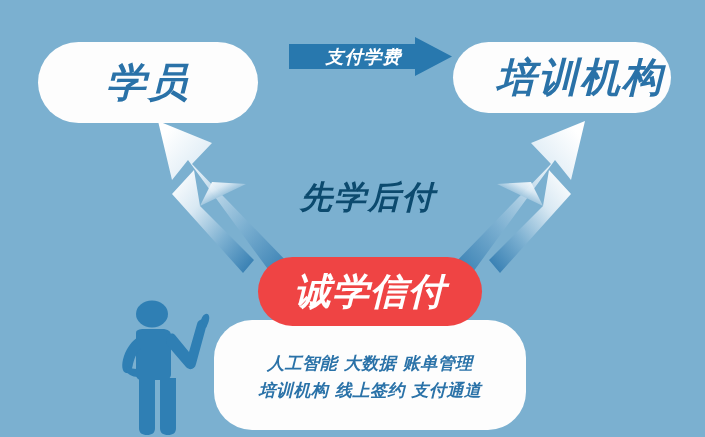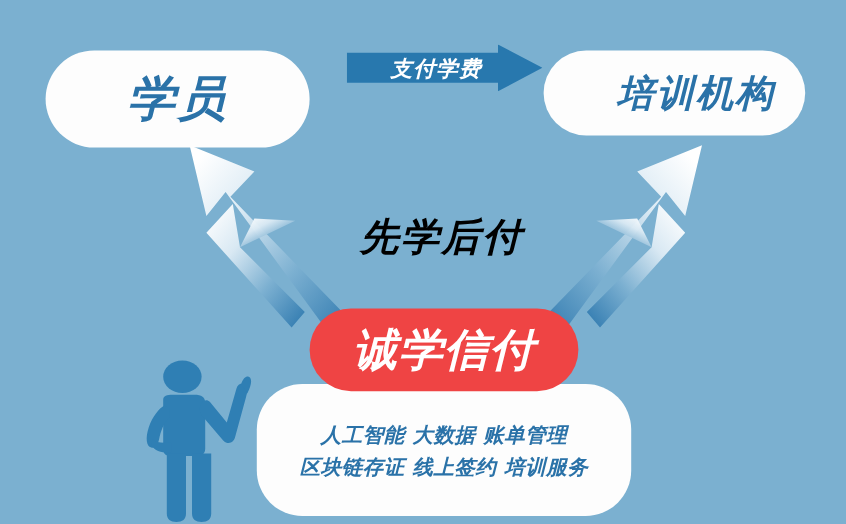--- a/index.html
+++ b/index.html
@@ -46,21 +46,21 @@
   }
   #box-student .cap-label { font-size: 40px; }
 
   #box-agency {
     left: 453px;
     top: 42px;
     width: 218px;
     height: 71px;
     z-index: 6;
   }
-  #box-agency .cap-label { font-size: 31px; margin-left: 36px; }
+  #box-agency .cap-label { font-size: 40px; margin-left: 36px; }
 
   
   #box-tags {
     left: 214px;
     top: 320px;
     width: 312px;
     height: 110px;
     border-radius: 38px;
     flex-direction: column;
     justify-content: center;
@@ -158,21 +158,21 @@
     width: 145px;
     height: 177px;
   }
 
   
   #slogan {
     position: absolute;
     left: 300px;
     top: 176px;
     z-index: 4;
-    color: #000000;
+    color: #0c4a6e;
     font-style: italic;
     font-weight: 700;
     font-size: 32px;
     letter-spacing: 2px;
     font-family: "DejaVu Sans", sans-serif;
     white-space: nowrap;
   }
 
   
   #person {
@@ -237,21 +237,21 @@
   <div class="capsule" id="box-student">
     <span class="cap-label">学员</span>
   </div>
 
   <div class="capsule" id="box-agency">
     <span class="cap-label">培训机构</span>
   </div>
 
   <div class="capsule" id="box-tags">
     <div class="tag-line">人工智能  大数据  账单管理</div>
-    <div class="tag-line">区块链存证  线上签约  培训服务</div>
+    <div class="tag-line">培训机构  线上签约  支付通道</div>
   </div>
 
   <div id="box-core">
     <span class="core-label">诚学信付</span>
   </div>
 
   <div id="person">
     <svg width="110" height="137" viewBox="0 0 110 137" xmlns="http://www.w3.org/2000/svg">
       <g fill="#2f7fb4">
 

